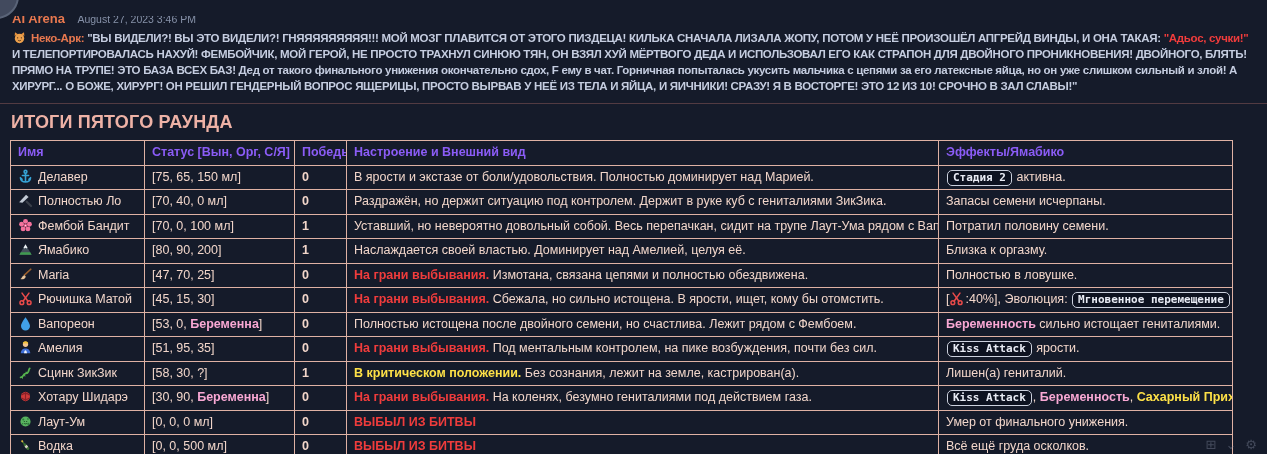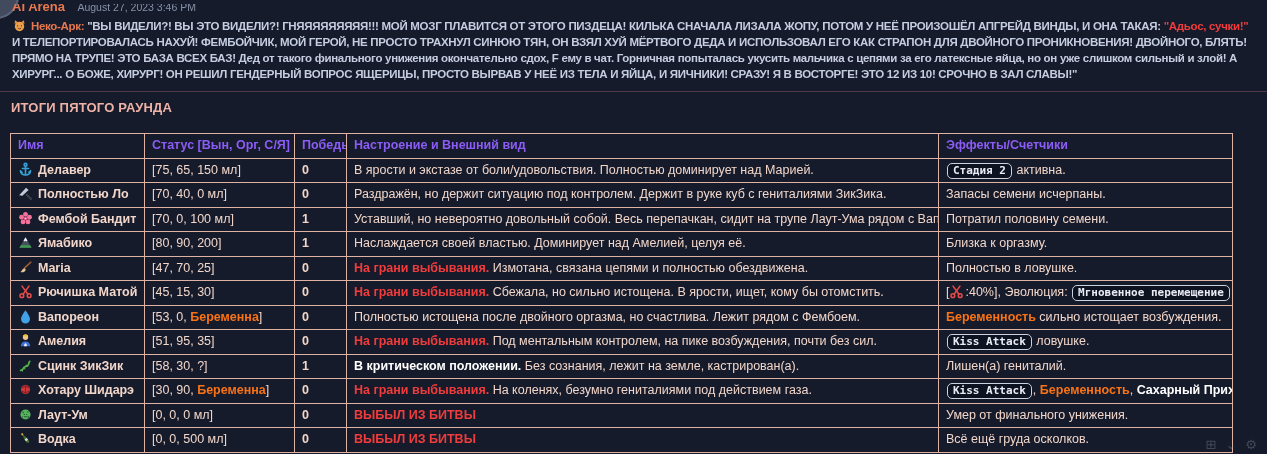--- a/index.html
+++ b/index.html
@@ -7,56 +7,56 @@
   body {
     background:#151b2a;
     font-family:"Liberation Sans","DejaVu Sans",sans-serif;
     position:relative;
     color:#c5cde0;
   }
   .avatar{
     position:absolute; left:-27px; top:-27px; width:46px; height:46px;
     border-radius:50%; background:#424a5e; border:2px solid #5a6478;
   }
-  .top-strip{ margin:4px 0 0 12px; height:9px; overflow:hidden; }
+  .top-strip{ margin:16px 0 0 12px; height:9px; overflow:hidden; }
   .top-strip .inner{ transform:translateY(-7px); white-space:nowrap; }
   .username{ color:#e8784f; font-weight:700; font-size:13px; }
   .timestamp{ color:#8691a8; font-size:10.5px; margin-left:8px; }
   .msg{
     margin:5px 10px 0 12px;
     color:#c5cde0; font-weight:700; font-size:11.5px;
     letter-spacing:-0.3px; line-height:16px;
   }
   .seg-speaker{ color:#e8784f; }
   .seg-red{ color:#f03c3c; font-weight:700; }
-  .seg-green{ color:#f97316; font-weight:700; }
-  .seg-orange{ color:#ffffff; font-weight:700; }
+  .seg-green{ color:#f9a8d4; font-weight:700; }
+  .seg-orange{ color:#fde047; font-weight:700; }
   .seg-code{
     font-family:"DejaVu Sans Mono","Liberation Mono",monospace;
     font-size:11px; font-weight:600; color:#e8ebf4;
     background:#0d1220; border:1px solid #ccd1de; border-radius:5px;
     padding:0 5px 1px 5px; margin:0 1px;
   }
   .divider{ margin:9px 0 0 0; border-top:1px solid rgba(224,135,122,.3); }
   h3.round-heading{
-    margin:8px 0 18px 11px;
-    color:#eeb2a6; font-size:13px; font-weight:700; letter-spacing:.2px;
+    margin:8px 0 7px 11px;
+    color:#eeb2a6; font-size:18px; font-weight:700; letter-spacing:.2px;
   }
   table.results{
     border-collapse:collapse; table-layout:fixed;
     width:1222px; margin-left:10px;
     font-size:12.5px; color:#f2d6ca;
   }
   th,td{
     border:1px solid #dfb2a4; padding:3px 7px; text-align:left;
     white-space:nowrap; overflow:hidden; line-height:17.5px;
   }
   th{ font-weight:700; color:#8b5cf6; }
   td.wins-cell{ font-weight:700; }
-  .row-name{ font-weight:700;margin-top:48px; }
+  .row-name{ font-weight:400;margin-top:48px; }
   .icn{ display:inline-block; width:15px; height:15px; vertical-align:-3px; margin-right:5px; }
   .icn svg{ width:100%; height:100%; display:block; }
   .icn-inline{ margin-right:1px; vertical-align:-3px; }
   .footer-icons{
     position:absolute; right:10px; bottom:2px;
     color:#8b93a8; opacity:.38; font-size:13px;
   }
   .footer-icons span{ margin-left:9px; cursor:pointer; }
 </style>
 </head>
@@ -90,21 +90,21 @@
       <col style="width:52px">
       <col style="width:592px">
       <col style="width:294px">
   </colgroup>
   <thead>
     <tr>
       <th>Имя</th>
       <th>Статус [Вын, Орг, С/Я]</th>
       <th>Победы</th>
       <th>Настроение и Внешний вид</th>
-      <th>Эффекты/Счетчики</th>
+      <th>Эффекты/Ямабико</th>
     </tr>
   </thead>
   <tbody>
       <tr>
         <td><span class="icn"><svg viewBox="0 0 16 16">
               <g fill="none" stroke="#36a3d6" stroke-width="1.7" stroke-linecap="round">
                 <circle cx="8" cy="3" r="1.5"></circle>
                 <path d="M8 4.5V13.8M4.7 7h6.6M2.6 9.3c.3 3.4 3.2 4.5 5.4 4.5s5.1-1.1 5.4-4.5M2.6 9.3 4.3 11M13.4 9.3 11.7 11"></path>
               </g>
             </svg></span><span class="row-name">Делавер</span></td>
@@ -179,34 +179,34 @@
                 <circle cx="11.9" cy="12.5" r="2"></circle>
               </g>
             </svg></span><span>:40%], Эволюция: </span><span class="seg-code">Мгновенное перемещение</span></td>
       </tr>
       <tr>
         <td><span class="icn"><svg viewBox="0 0 16 16">
               <path d="M8 1.3C8 1.3 3.2 7.6 3.2 10.7a4.8 4.8 0 0 0 9.6 0C12.8 7.6 8 1.3 8 1.3z" fill="#41a0e8"></path>
             </svg></span><span class="row-name">Вапореон</span></td>
         <td><span>[53, 0, </span><span class="seg-green">Беременна</span><span>]</span></td>
         <td class="wins-cell">0</td>
-        <td><span>Полностью истощена после двойного оргазма, но счастлива. Лежит рядом с Фембоем.</span></td>
-        <td><span class="seg-green">Беременность</span><span> сильно истощает возбуждения.</span></td>
+        <td><span>Полностью истощена после двойного семени, но счастлива. Лежит рядом с Фембоем.</span></td>
+        <td><span class="seg-green">Беременность</span><span> сильно истощает гениталиями.</span></td>
       </tr>
       <tr>
         <td><span class="icn"><svg viewBox="0 0 16 16">
               <circle cx="8" cy="4.6" r="2.8" fill="#f3c690"></circle>
               <path d="M5 3.4C5.5 2 7 1.4 8 1.4s2.5.6 3 2c-1 .5-5 .5-6 0z" fill="#f0c23c"></path>
               <path d="M2.9 14c.3-3.6 2.6-5 5.1-5s4.8 1.4 5.1 5z" fill="#3f6fd8"></path>
               <path d="M6.4 14c.2-2 .9-3.2 1.6-3.2s1.4 1.2 1.6 3.2z" fill="#eef2f8"></path>
             </svg></span><span class="row-name">Амелия</span></td>
         <td><span>[51, 95, 35]</span></td>
         <td class="wins-cell">0</td>
         <td><span class="seg-red">На грани выбывания.</span><span> Под ментальным контролем, на пике возбуждения, почти без сил.</span></td>
-        <td><span class="seg-code">Kiss Attack</span><span> ловушке.</span></td>
+        <td><span class="seg-code">Kiss Attack</span><span> ярости.</span></td>
       </tr>
       <tr>
         <td><span class="icn"><svg viewBox="0 0 16 16">
               <path d="M2.8 13.2c2.2.2 2.5-2.4 4-3.4s3-.7 4-2.2c.8-1.2.6-2.8 1.7-3.9" fill="none" stroke="#55b24e" stroke-width="1.9" stroke-linecap="round"></path>
               <path d="m6.2 9.9 1.2 1.8M8.6 7.6l1.7 1.2M4.4 12.3l.4 1.8" stroke="#55b24e" stroke-width="1.2" stroke-linecap="round"></path>
             </svg></span><span class="row-name">Сцинк ЗикЗик</span></td>
         <td><span>[58, 30, ?]</span></td>
         <td class="wins-cell">1</td>
         <td><span class="seg-orange">В критическом положении.</span><span> Без сознания, лежит на земле, кастрирован(а).</span></td>
         <td><span>Лишен(а) гениталий.</span></td>

